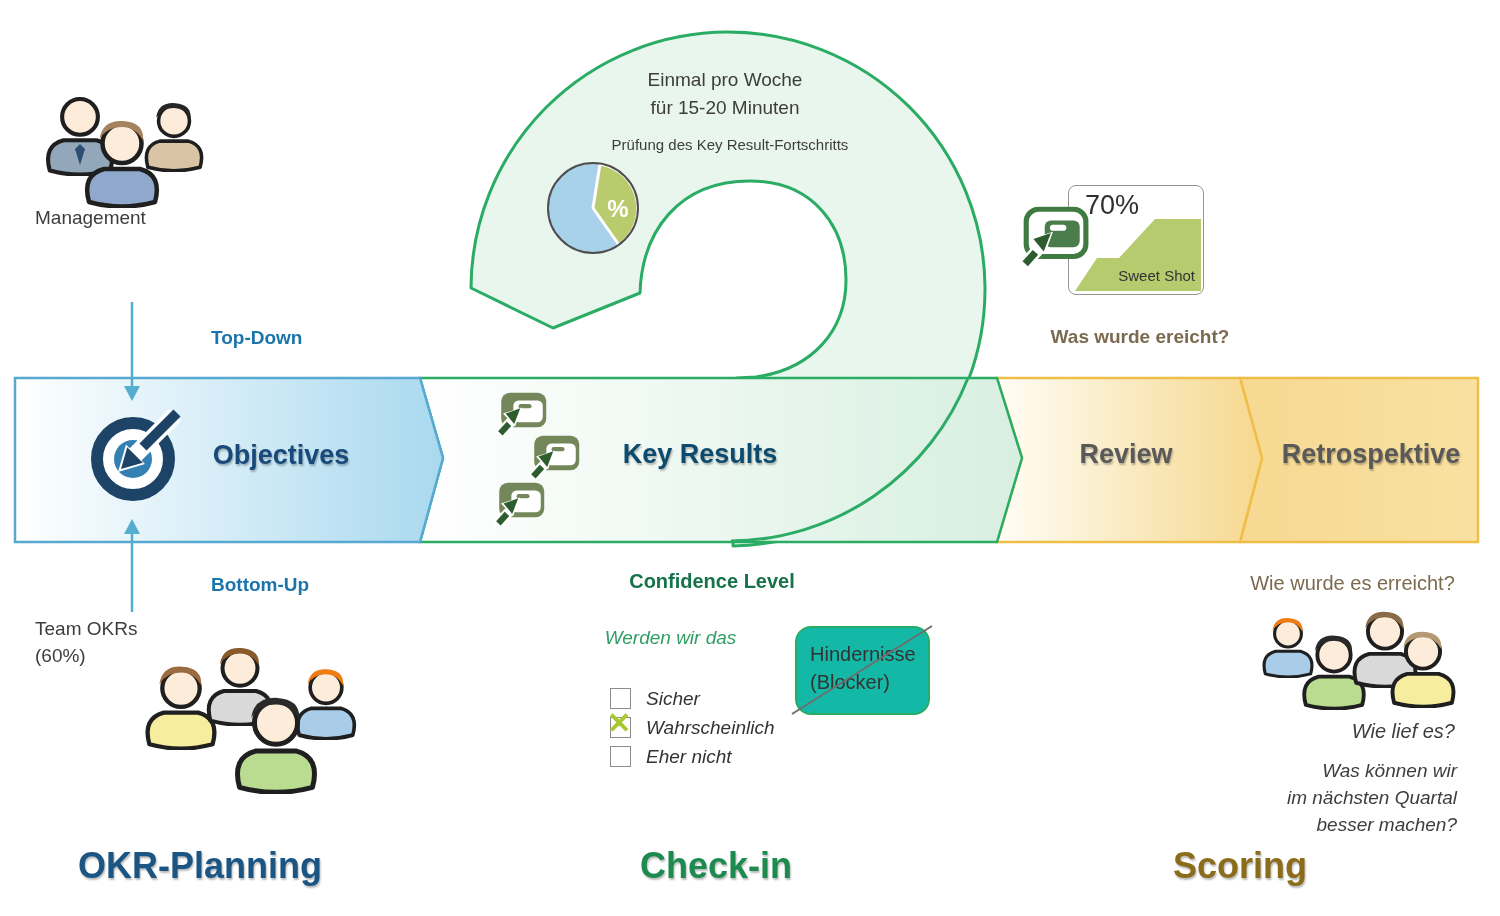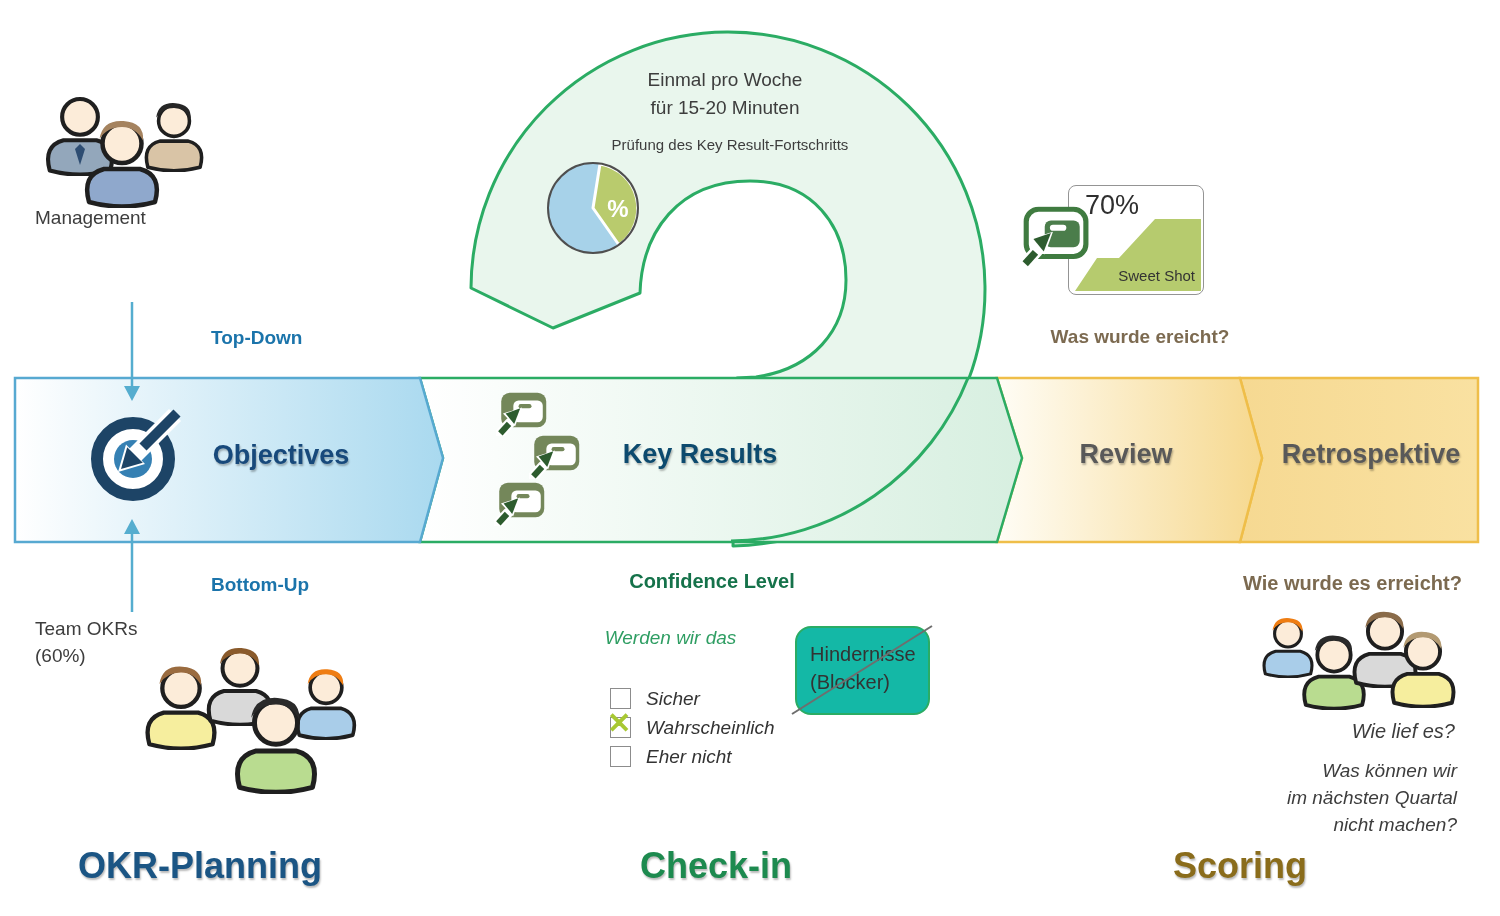--- a/index.html
+++ b/index.html
@@ -23,21 +23,21 @@
   .band-label{font-size:27px;font-weight:bold;z-index:4;}
   #lbl-objectives{left:171px;top:440px;width:220px;color:#17497b;}
   #lbl-keyresults{left:590px;top:439px;width:220px;color:#0c4a6e;}
   #lbl-review{left:1016px;top:439px;width:220px;color:#595959;}
   #lbl-retro{left:1261px;top:439px;width:220px;color:#595959;}
 
   #loop-l12{left:540px;top:66px;width:370px;font-size:19px;line-height:28px;}
   #loop-l3{left:510px;top:136px;width:440px;font-size:15px;}
 
   #was-wurde{left:1010px;top:326px;width:260px;font-size:19px;font-weight:bold;color:#7c6a50;}
-  #wie-wurde{left:1235px;top:572px;width:235px;font-size:20px;font-weight:bold;color:#7c6a50;}
+  #wie-wurde{left:1235px;top:572px;width:235px;font-size:20px;font-weight:normal;color:#7c6a50;}
   #wie-lief{left:1285px;top:720px;width:170px;font-size:20px;}
   #improve{left:1235px;top:757px;width:222px;font-size:19px;line-height:27px;}
 
   #confidence-title{left:612px;top:570px;width:200px;font-size:20px;font-weight:bold;color:#15724a;}
   #confidence-q{left:578px;top:623px;width:185px;font-size:19px;line-height:30px;color:#2f9e63;}
 
   #checkbox-list{position:absolute;left:610px;top:684px;z-index:4;}
   .cbrow{display:flex;align-items:center;height:29px;}
   .cbbox{position:relative;width:19px;height:19px;background:#fff;border:1.5px solid #8c8c8c;flex:0 0 auto;}
   .cbmark{position:absolute;left:-4px;top:-9px;font-size:29px;font-weight:bold;color:#a8c832;line-height:1;}
@@ -237,19 +237,19 @@
   <svg id="card-icon" width="72" height="62" viewBox="0 0 70 60">
     <use href="#icoBoardO" x="0" y="0" width="70" height="60"></use>
   </svg>
 
   <div class="txt center" id="was-wurde">Was wurde ereicht?</div>
   <div class="txt center" id="wie-wurde">Wie wurde es erreicht?</div>
   <div class="txt right italic" id="wie-lief">Wie lief es?</div>
   <div class="txt right italic" id="improve">
     <div>Was können wir</div>
     <div>im nächsten Quartal</div>
-    <div>nicht machen?</div>
+    <div>besser machen?</div>
   </div>
 
   <div class="txt section-title shadow" id="title-checkin">Check-in</div>
   <div class="txt section-title shadow" id="title-planning">OKR-Planning</div>
   <div class="txt section-title shadow" id="title-scoring">Scoring</div>
 </div>
 
 </body></html>

